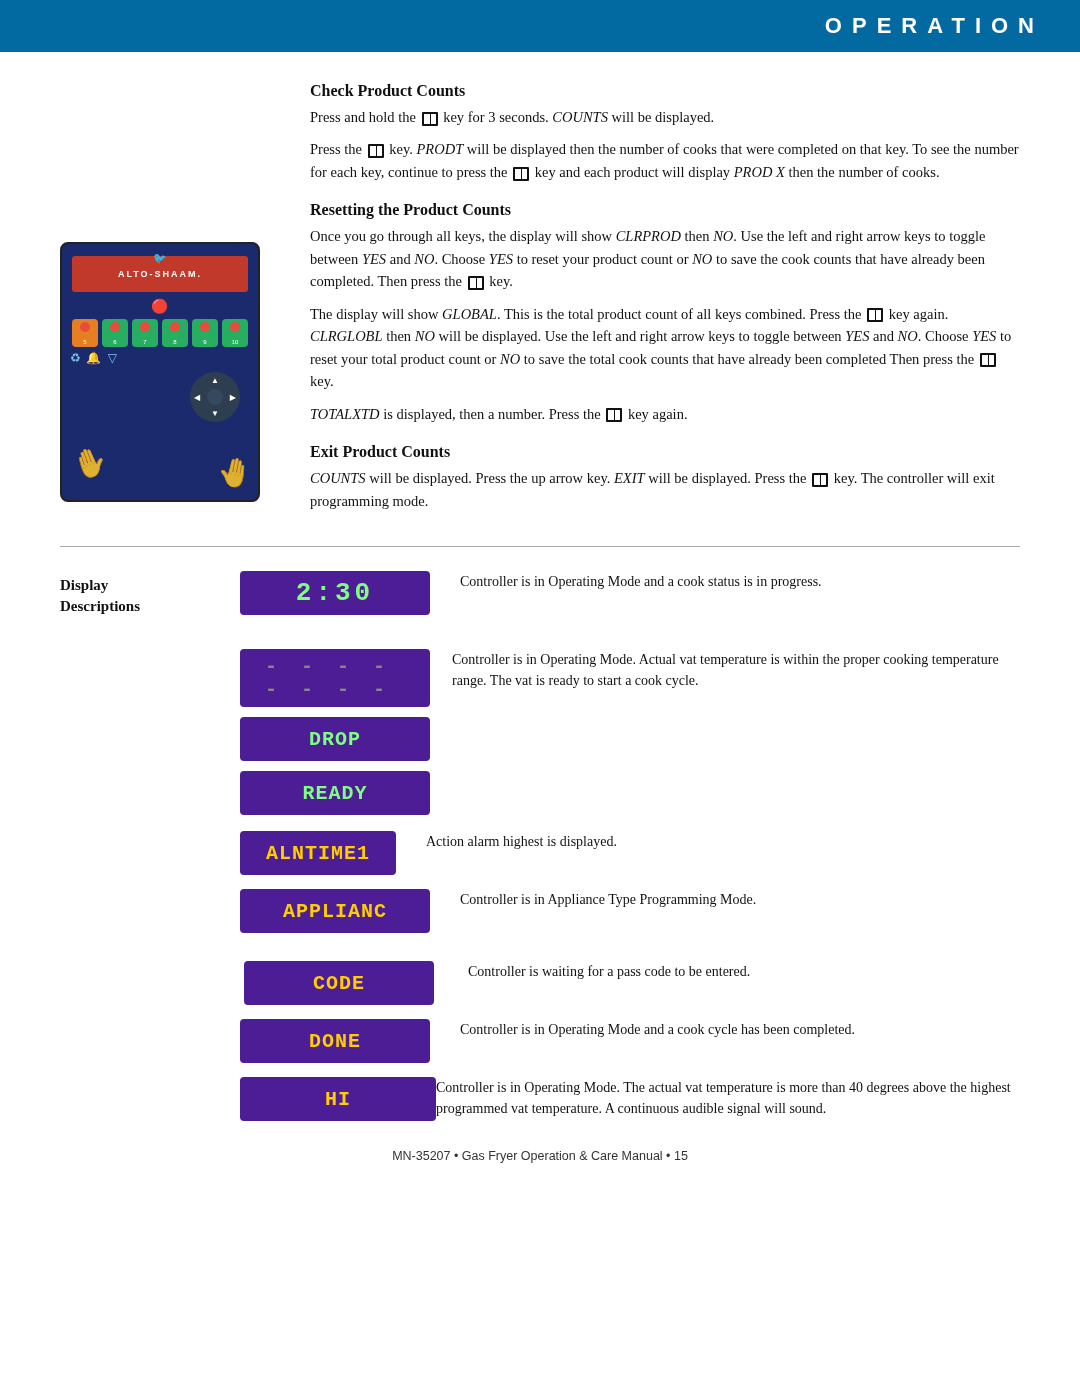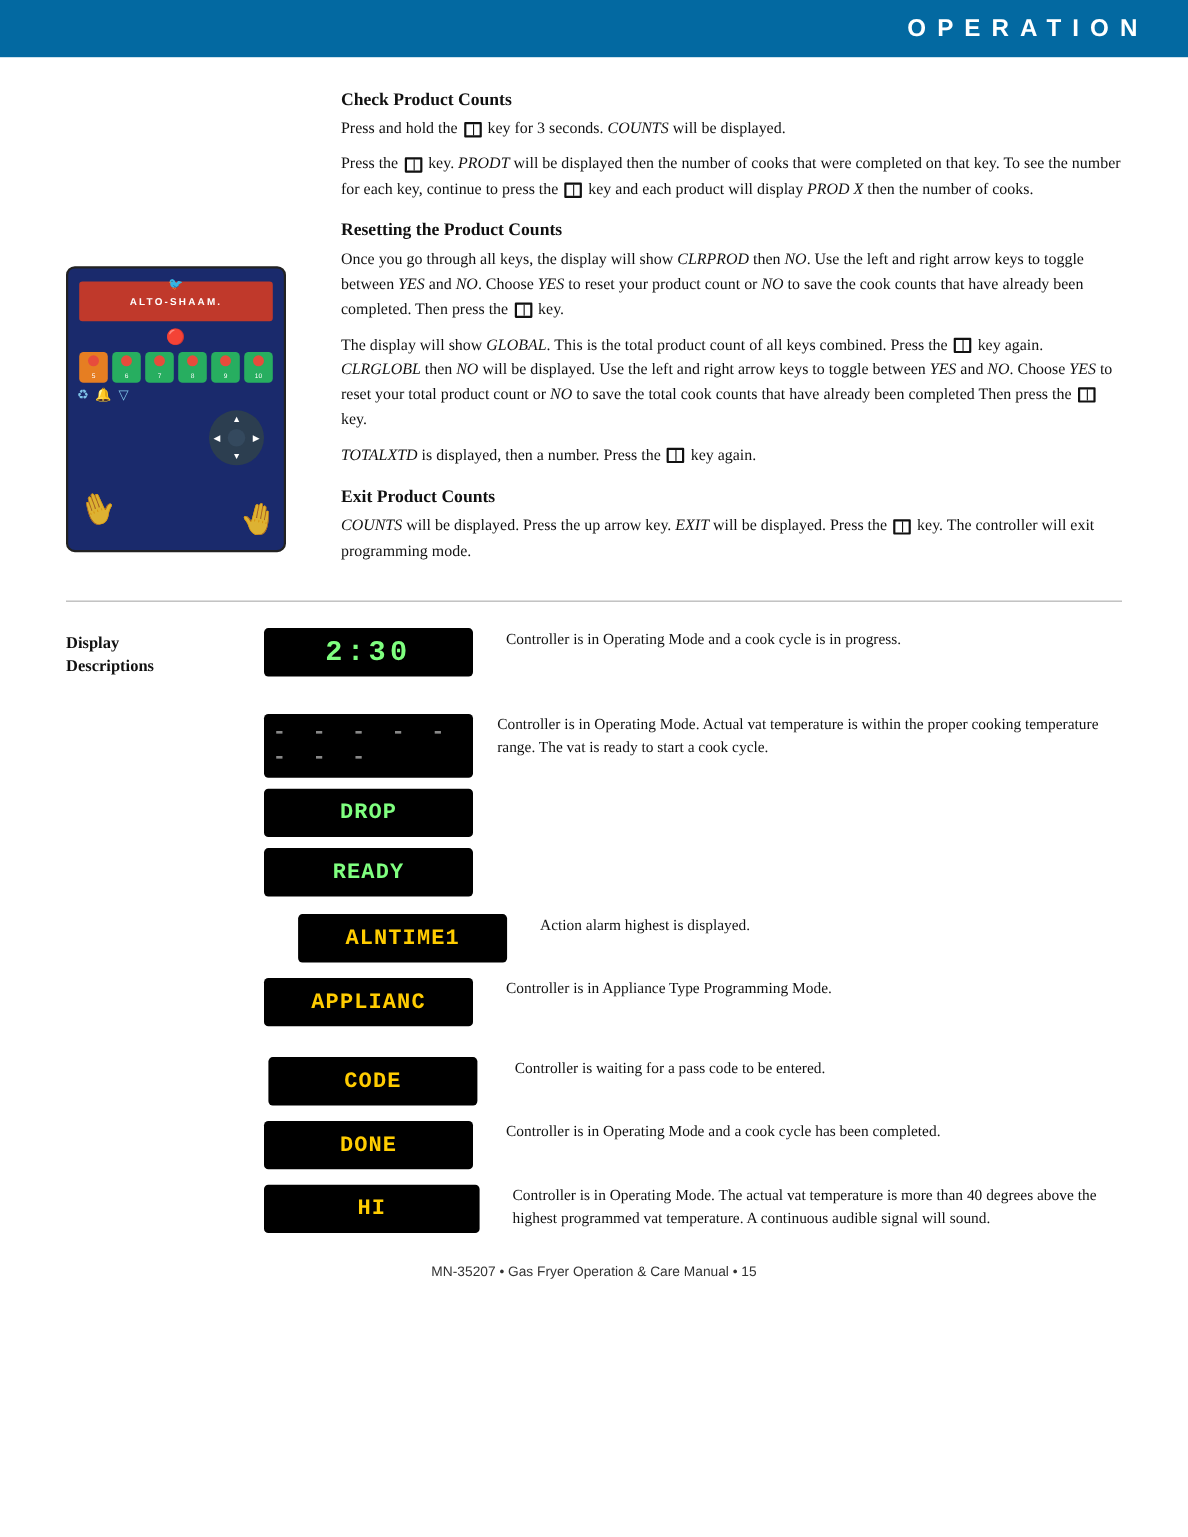--- a/index.html
+++ b/index.html
@@ -224,23 +224,23 @@
     }
 
     .bottom-left-label .label-title {
       font-weight: bold;
       font-size: 15px;
       line-height: 1.4;
     }
 
     
     .lcd-display {
-      background: #000000;
+      background: #4c1d95;
       border-radius: 4px;
-      padding: 6px 8px;
+      padding: 6px 25px;
       display: flex;
       align-items: center;
       justify-content: center;
       min-height: 44px;
       font-family: 'Courier New', monospace;
       font-weight: bold;
       font-size: 22px;
       color: #fff;
       letter-spacing: 2px;
     }
@@ -396,21 +396,21 @@
       <div class="bottom-left-label">
         <span class="label-title">Display</span><br>
         <span class="label-title">Descriptions</span>
       </div>
       <div style="width:190px; flex-shrink:0;">
         <div class="lcd-display time-display">
           <span>2:30</span>
         </div>
       </div>
       <div style="flex:1; padding-left:30px;">
-        <p class="desc-text">Controller is in Operating Mode and a cook cycle is in progress.</p>
+        <p class="desc-text">Controller is in Operating Mode and a cook status is in progress.</p>
       </div>
     </div>
 
     <div style="display:flex; gap:0; align-items:flex-start; margin-bottom:16px;">
       <div style="width:180px; flex-shrink:0;"></div>
       <div style="width:190px; flex-shrink:0; display:flex; flex-direction:column; gap:10px;">
         <div class="lcd-display dashes">
           <span style="letter-spacing:6px; color:#888;">- - - - - - - -</span>
         </div>
         <div class="lcd-display green-text">
@@ -420,21 +420,21 @@
           <span>READY</span>
         </div>
       </div>
       <div style="flex:1; padding-left:22px;">
         <p class="desc-text">Controller is in Operating Mode. Actual vat temperature is within the proper cooking temperature range. The vat is ready to start a cook cycle.</p>
       </div>
     </div>
 
     <div style="display:flex; gap:0; align-items:flex-start; margin-bottom:14px;">
       <div style="width:180px; flex-shrink:0;"></div>
-      <div style="width:190px; flex-shrink:0;margin-left:31px;">
+      <div style="width:156px; flex-shrink:0;">
         <div class="lcd-display amber-text">
           <span>ALNTIME1</span>
         </div>
       </div>
       <div style="flex:1; padding-left:30px;">
         <p class="desc-text">Action alarm highest is displayed.</p>
       </div>
     </div>
 
     <div style="display:flex; gap:0; align-items:flex-start; margin-bottom:14px;">
@@ -473,21 +473,21 @@
       </div>
     </div>
 
     <div style="display:flex; gap:0; align-items:flex-start; margin-bottom:14px;">
       <div style="width:180px; flex-shrink:0;"></div>
       <div style="width:196px; flex-shrink:0;">
         <div class="lcd-display amber-text">
           <span>HI</span>
         </div>
       </div>
-      <div style="flex:1; padding-left:30px;">
+      <div style="flex:1; ">
         <p class="desc-text">Controller is in Operating Mode. The actual vat temperature is more than 40 degrees above the highest programmed vat temperature. A continuous audible signal will sound.</p>
       </div>
     </div>
 
   </div>
 
   <div class="footer-text">MN-35207 • Gas Fryer Operation &amp; Care Manual • 15</div>
 
 </div>
 

